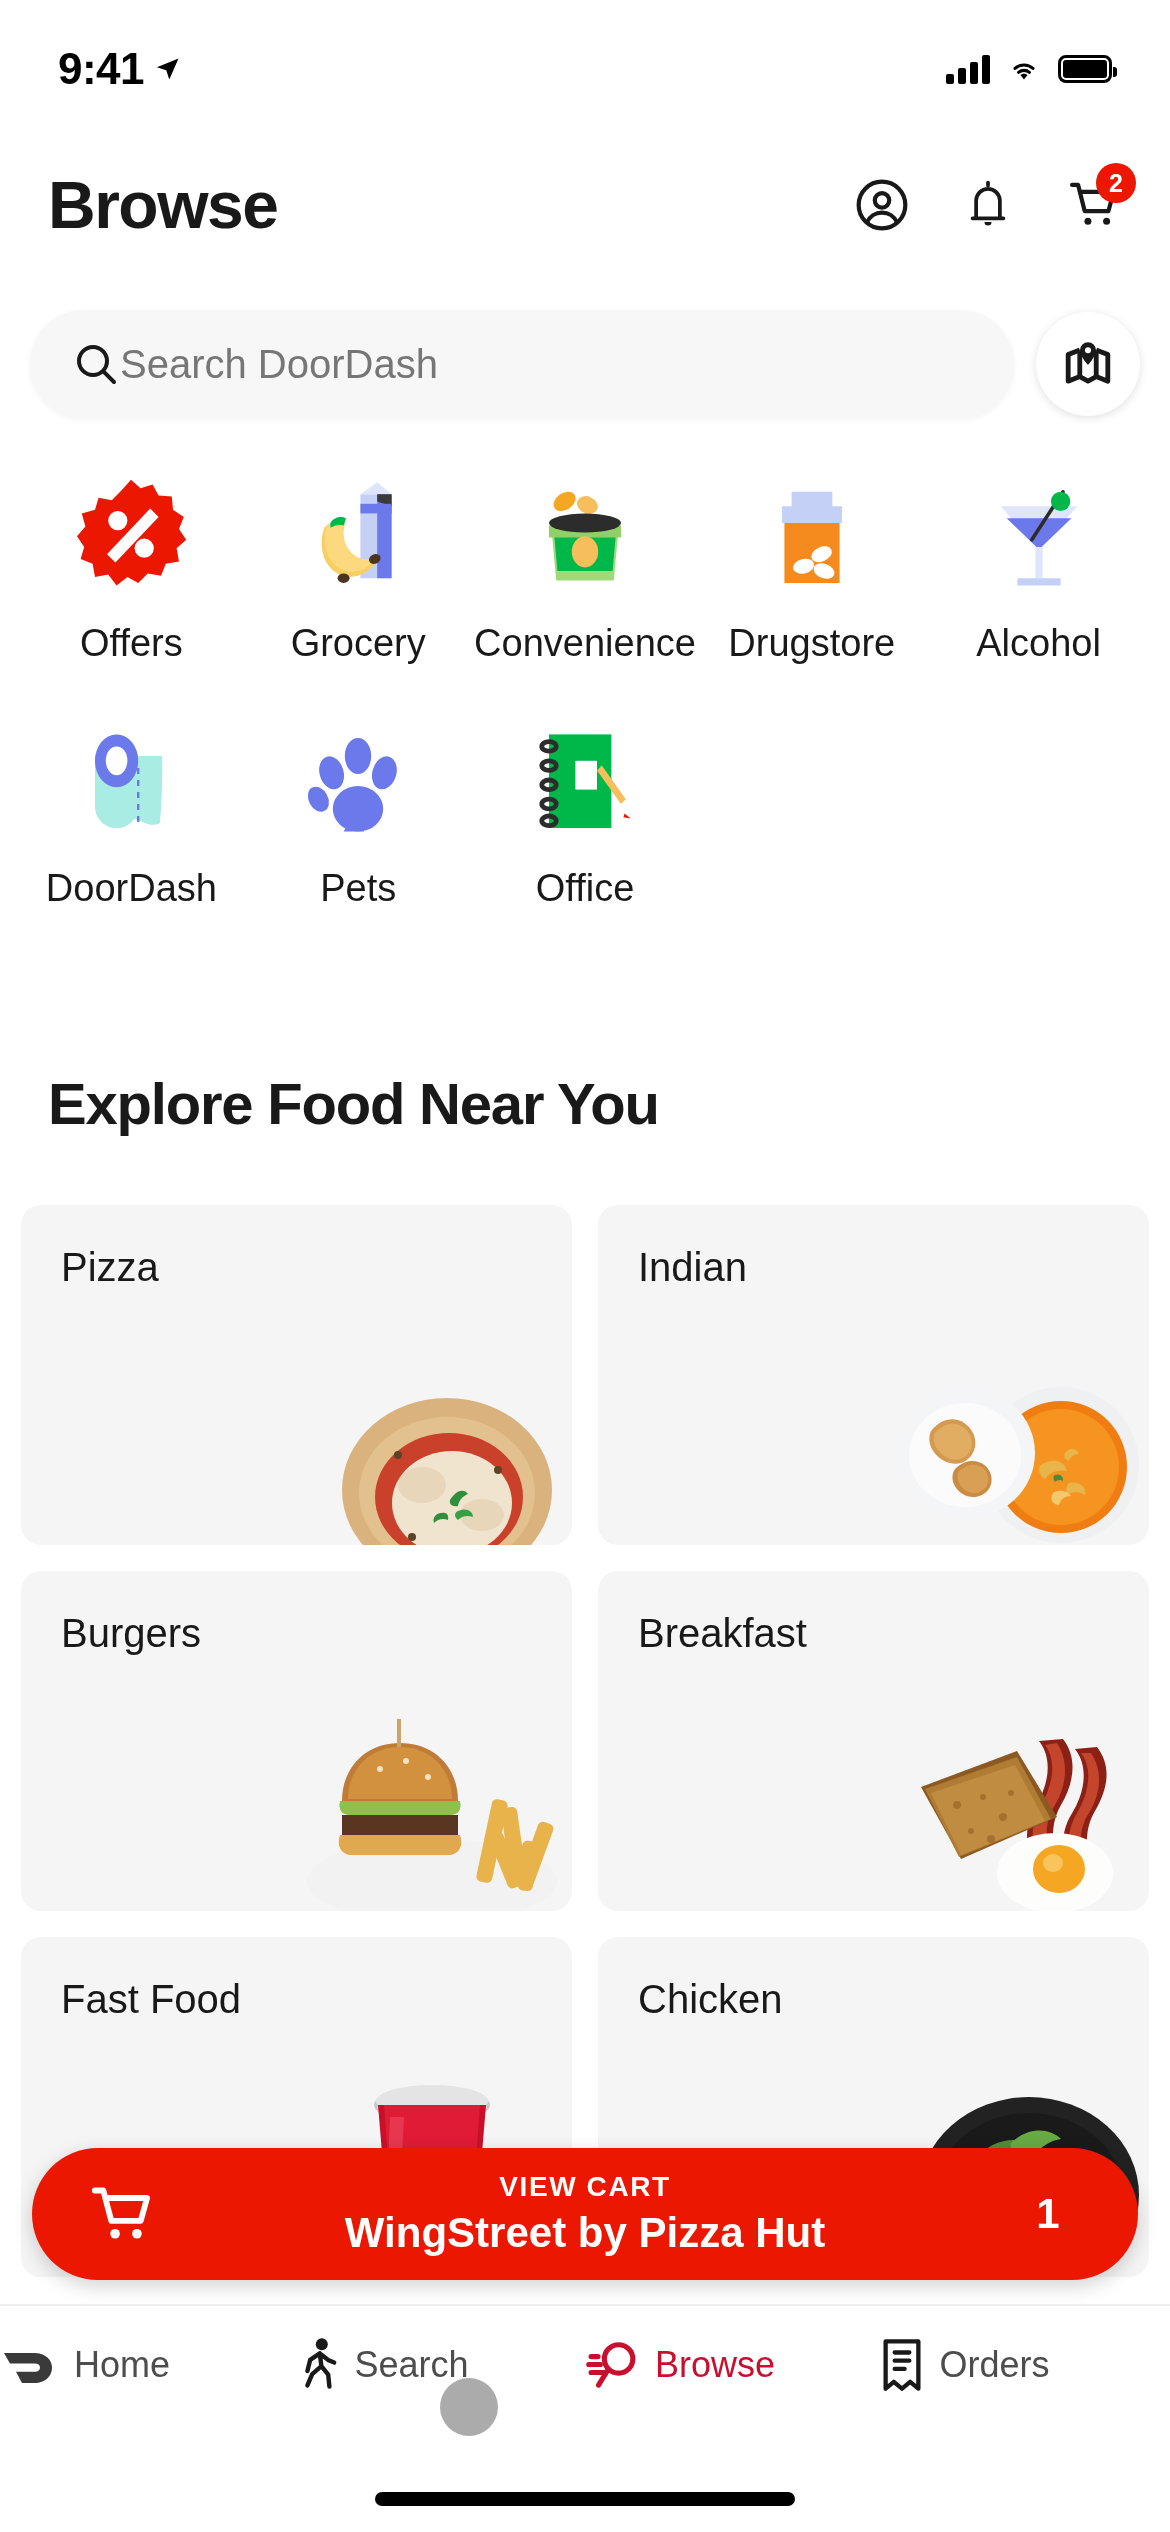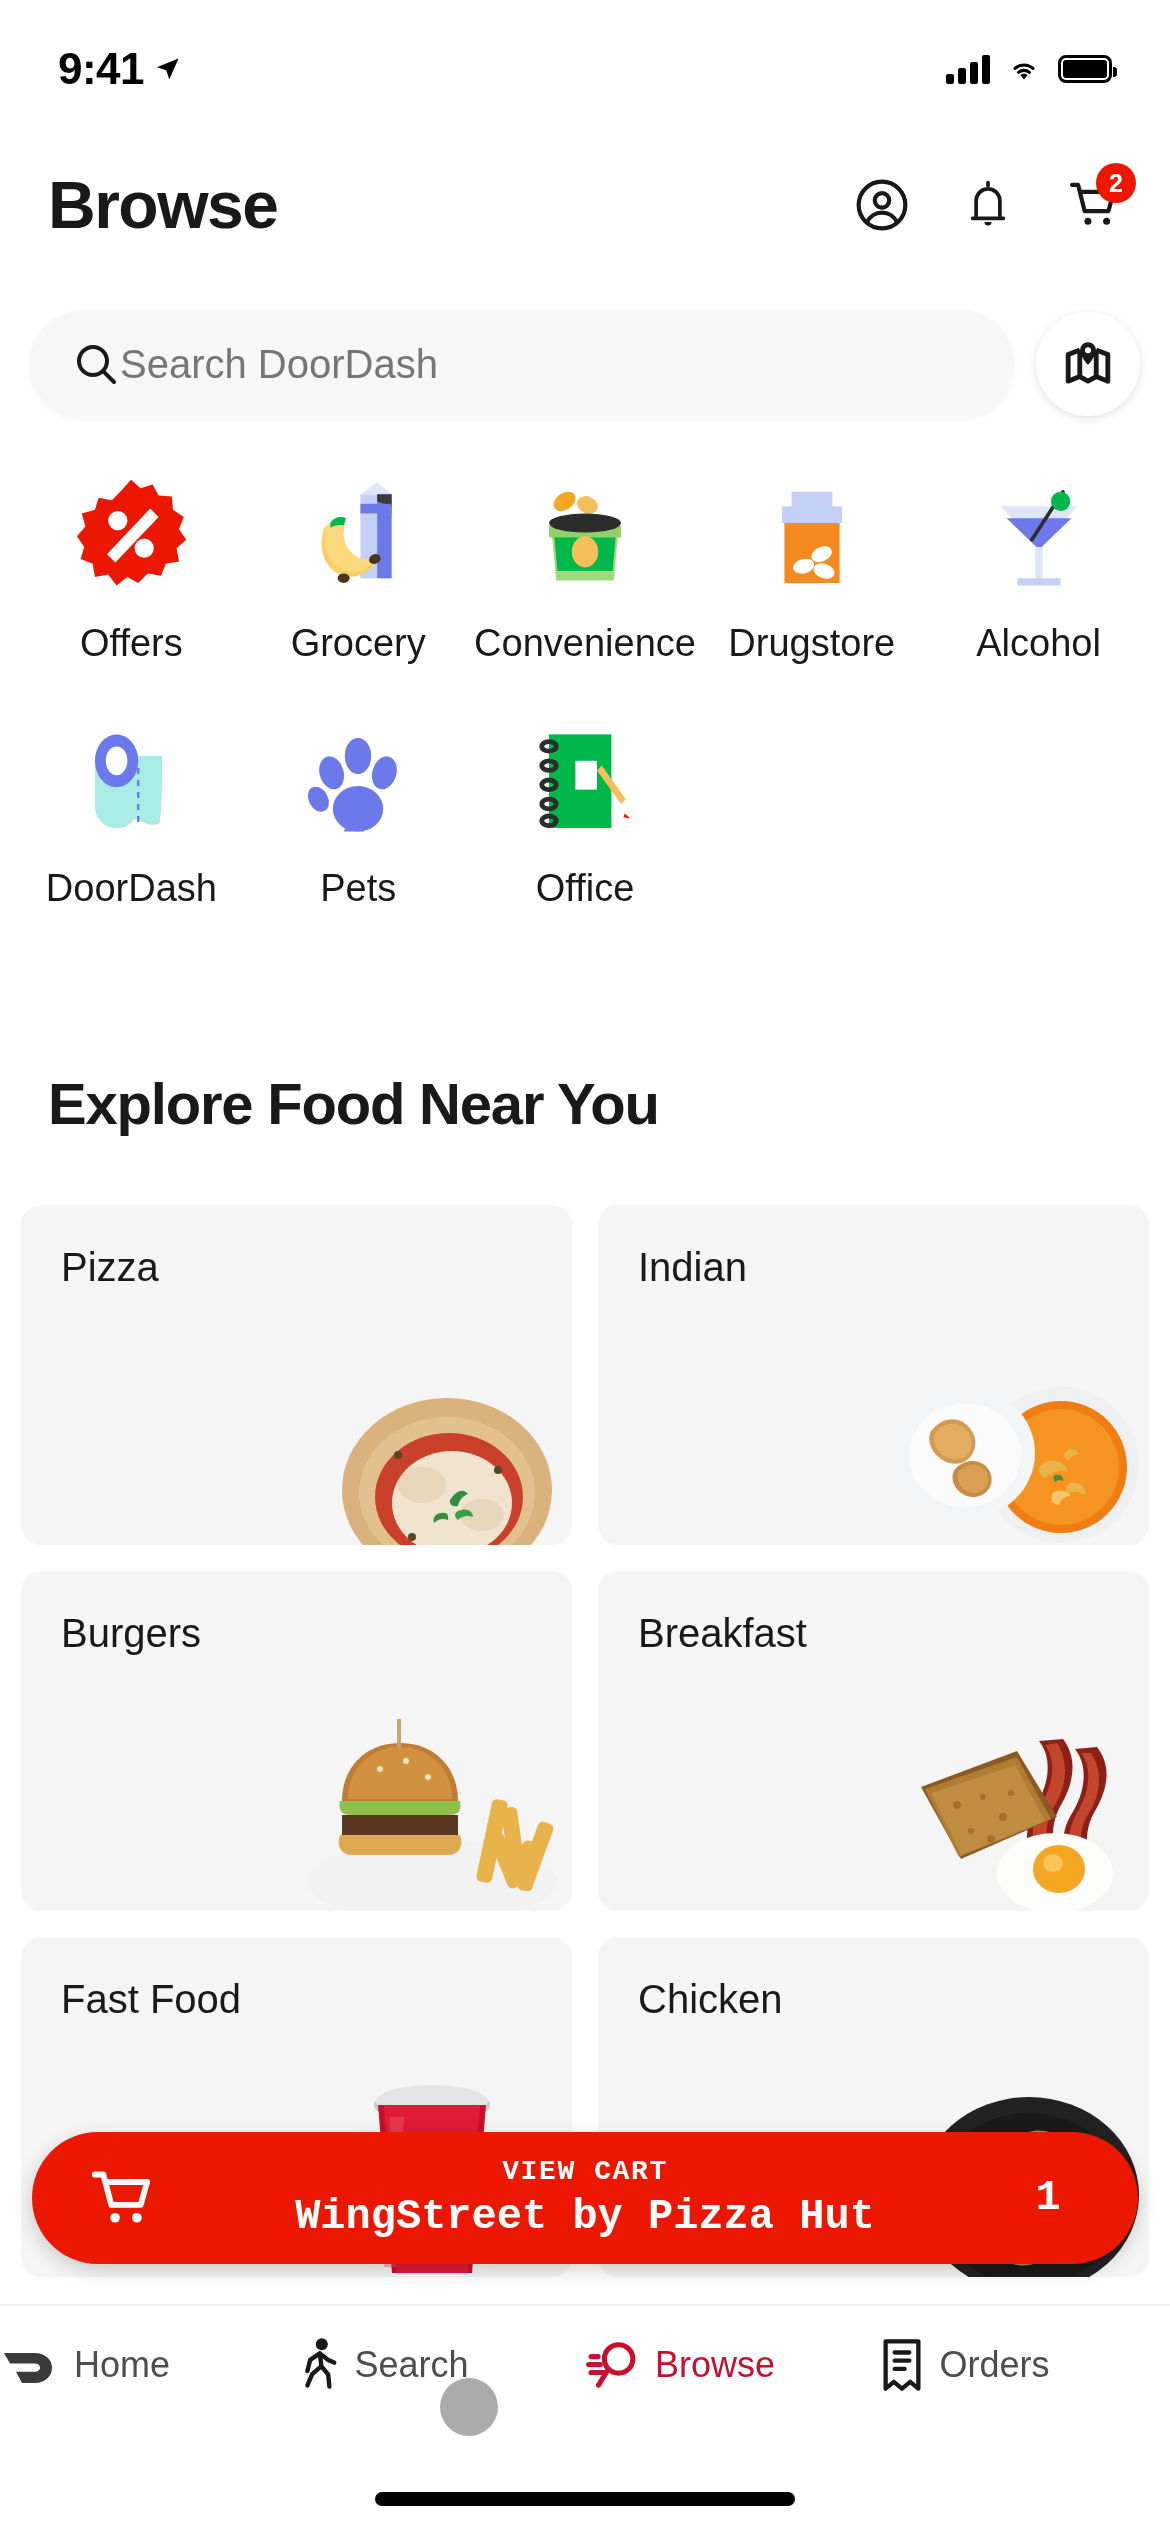--- a/index.html
+++ b/index.html
@@ -97,25 +97,24 @@
     background: #f5f5f5; overflow: hidden;
   }
   .food-card-label {
     position: absolute; top: 40px; left: 40px;
     font-size: 40px; font-weight: 500; color: #191919; z-index: 2;
   }
   .food-art { position: absolute; right: 0; bottom: 0; width: 270px; height: 230px; }
 
   
   .cart-banner {
-    position: absolute; left: 32px; bottom: 268px; width: 1106px; height: 132px;
+    position: absolute; left: 32px; bottom: 252px; width: 1106px; height: 132px;
     background: #eb1700; border-radius: 66px;
     display: flex; align-items: center; padding: 0 52px;
     box-shadow: 0 6px 20px rgba(0,0,0,0.18);
-    font-family: Liberation Mono, monospace;
   }
   .cart-banner-icon { width: 76px; display: flex; align-items: center; justify-content: center; }
   .cart-banner-text { flex: 1; text-align: center; color: #fff; }
   .cart-banner-sub { font-size: 28px; font-weight: 700; letter-spacing: 1.6px; }
   .cart-banner-main { font-size: 42px; font-weight: 700; margin-top: 6px; }
   .cart-banner-qty {
     width: 76px; text-align: center;
     font-size: 42px; font-weight: 700; color: #fff;
   }
 

